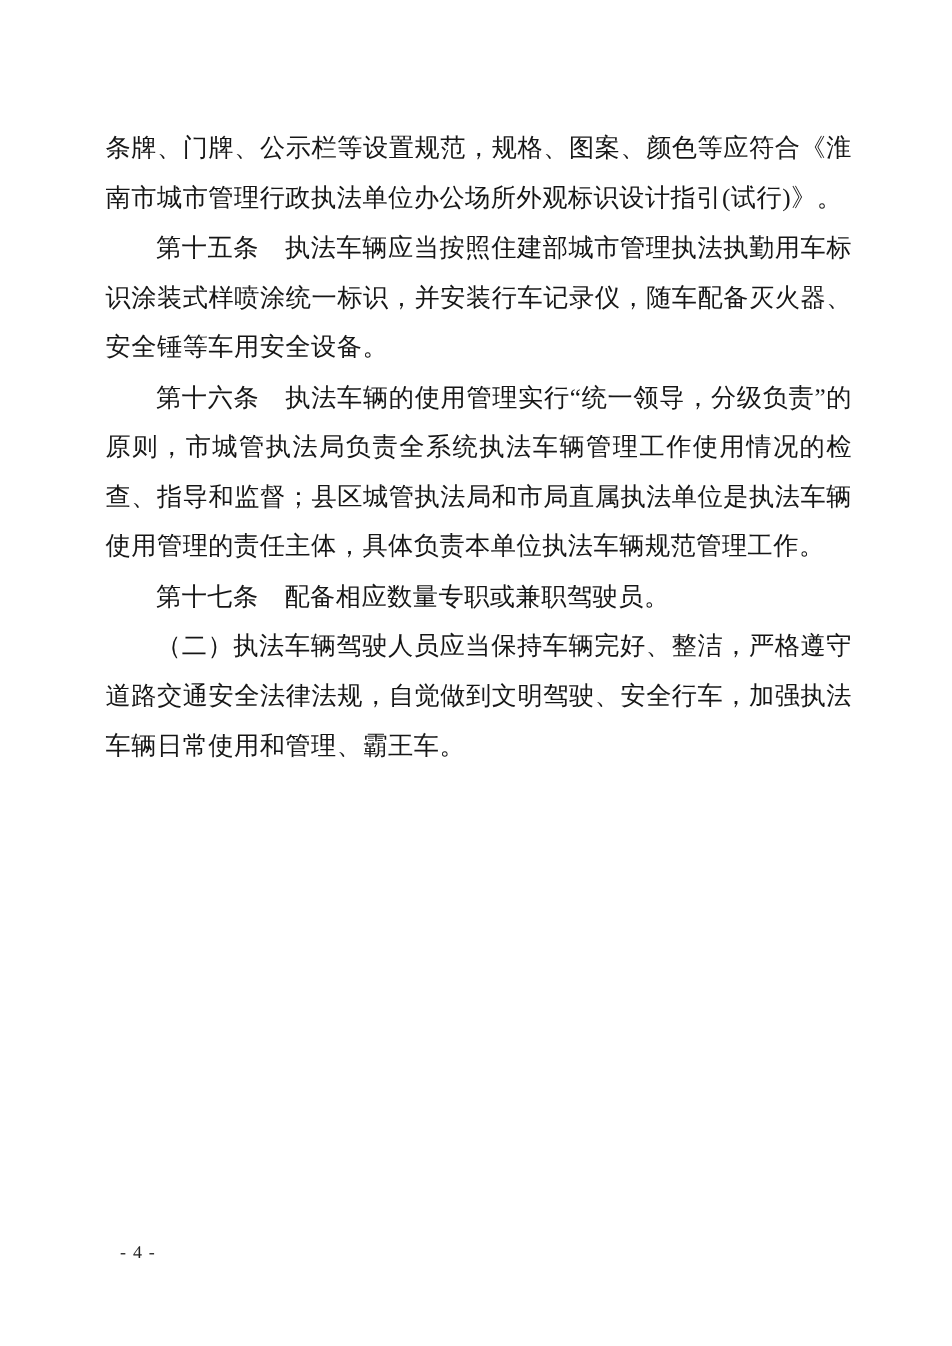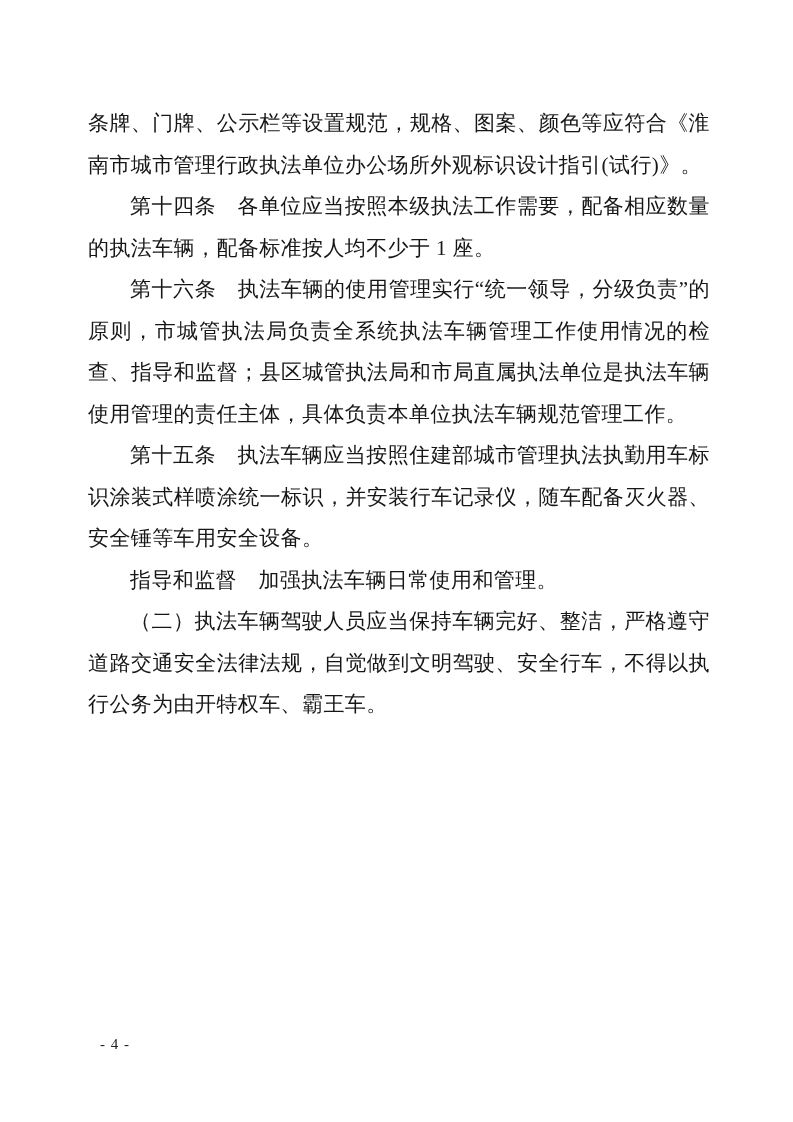--- a/index.html
+++ b/index.html
@@ -50,20 +50,19 @@
     letter-spacing: 1px;
     color: #222222;
   }
 </style>
 </head>
 <body>
 
 <div class="page">
   <div class="content">
     <p class="para">条牌、门牌、公示栏等设置规范，规格、图案、颜色等应符合《淮南市城市管理行政执法单位办公场所外观标识设计指引(试行)》。</p>
-    <p class="para indent">第十四条　各单位应当按照本级执法工作需要，配备相应数量的执法车辆，配备标准按人均不少于 1 座。</p>
+    <p class="para indent">第十五条　执法车辆应当按照住建部城市管理执法执勤用车标识涂装式样喷涂统一标识，并安装行车记录仪，随车配备灭火器、安全锤等车用安全设备。</p>
     <p class="para indent">第十六条　执法车辆的使用管理实行“统一领导，分级负责”的原则，市城管执法局负责全系统执法车辆管理工作使用情况的检查、指导和监督；县区城管执法局和市局直属执法单位是执法车辆使用管理的责任主体，具体负责本单位执法车辆规范管理工作。</p>
-    <p class="para indent">第十五条　执法车辆应当按照住建部城市管理执法执勤用车标识涂装式样喷涂统一标识，并安装行车记录仪，随车配备灭火器、安全锤等车用安全设备。</p>
-    <p class="para indent">指导和监督　加强执法车辆日常使用和管理。</p>
-    <p class="para indent">（二）执法车辆驾驶人员应当保持车辆完好、整洁，严格遵守道路交通安全法律法规，自觉做到文明驾驶、安全行车，不得以执行公务为由开特权车、霸王车。</p>
+    <p class="para indent">第十七条　配备相应数量专职或兼职驾驶员。</p>
+    <p class="para indent">（二）执法车辆驾驶人员应当保持车辆完好、整洁，严格遵守道路交通安全法律法规，自觉做到文明驾驶、安全行车，加强执法车辆日常使用和管理、霸王车。</p>
   </div>
   <div class="footer">- 4 -</div>
 </div>
 
 </body></html>

